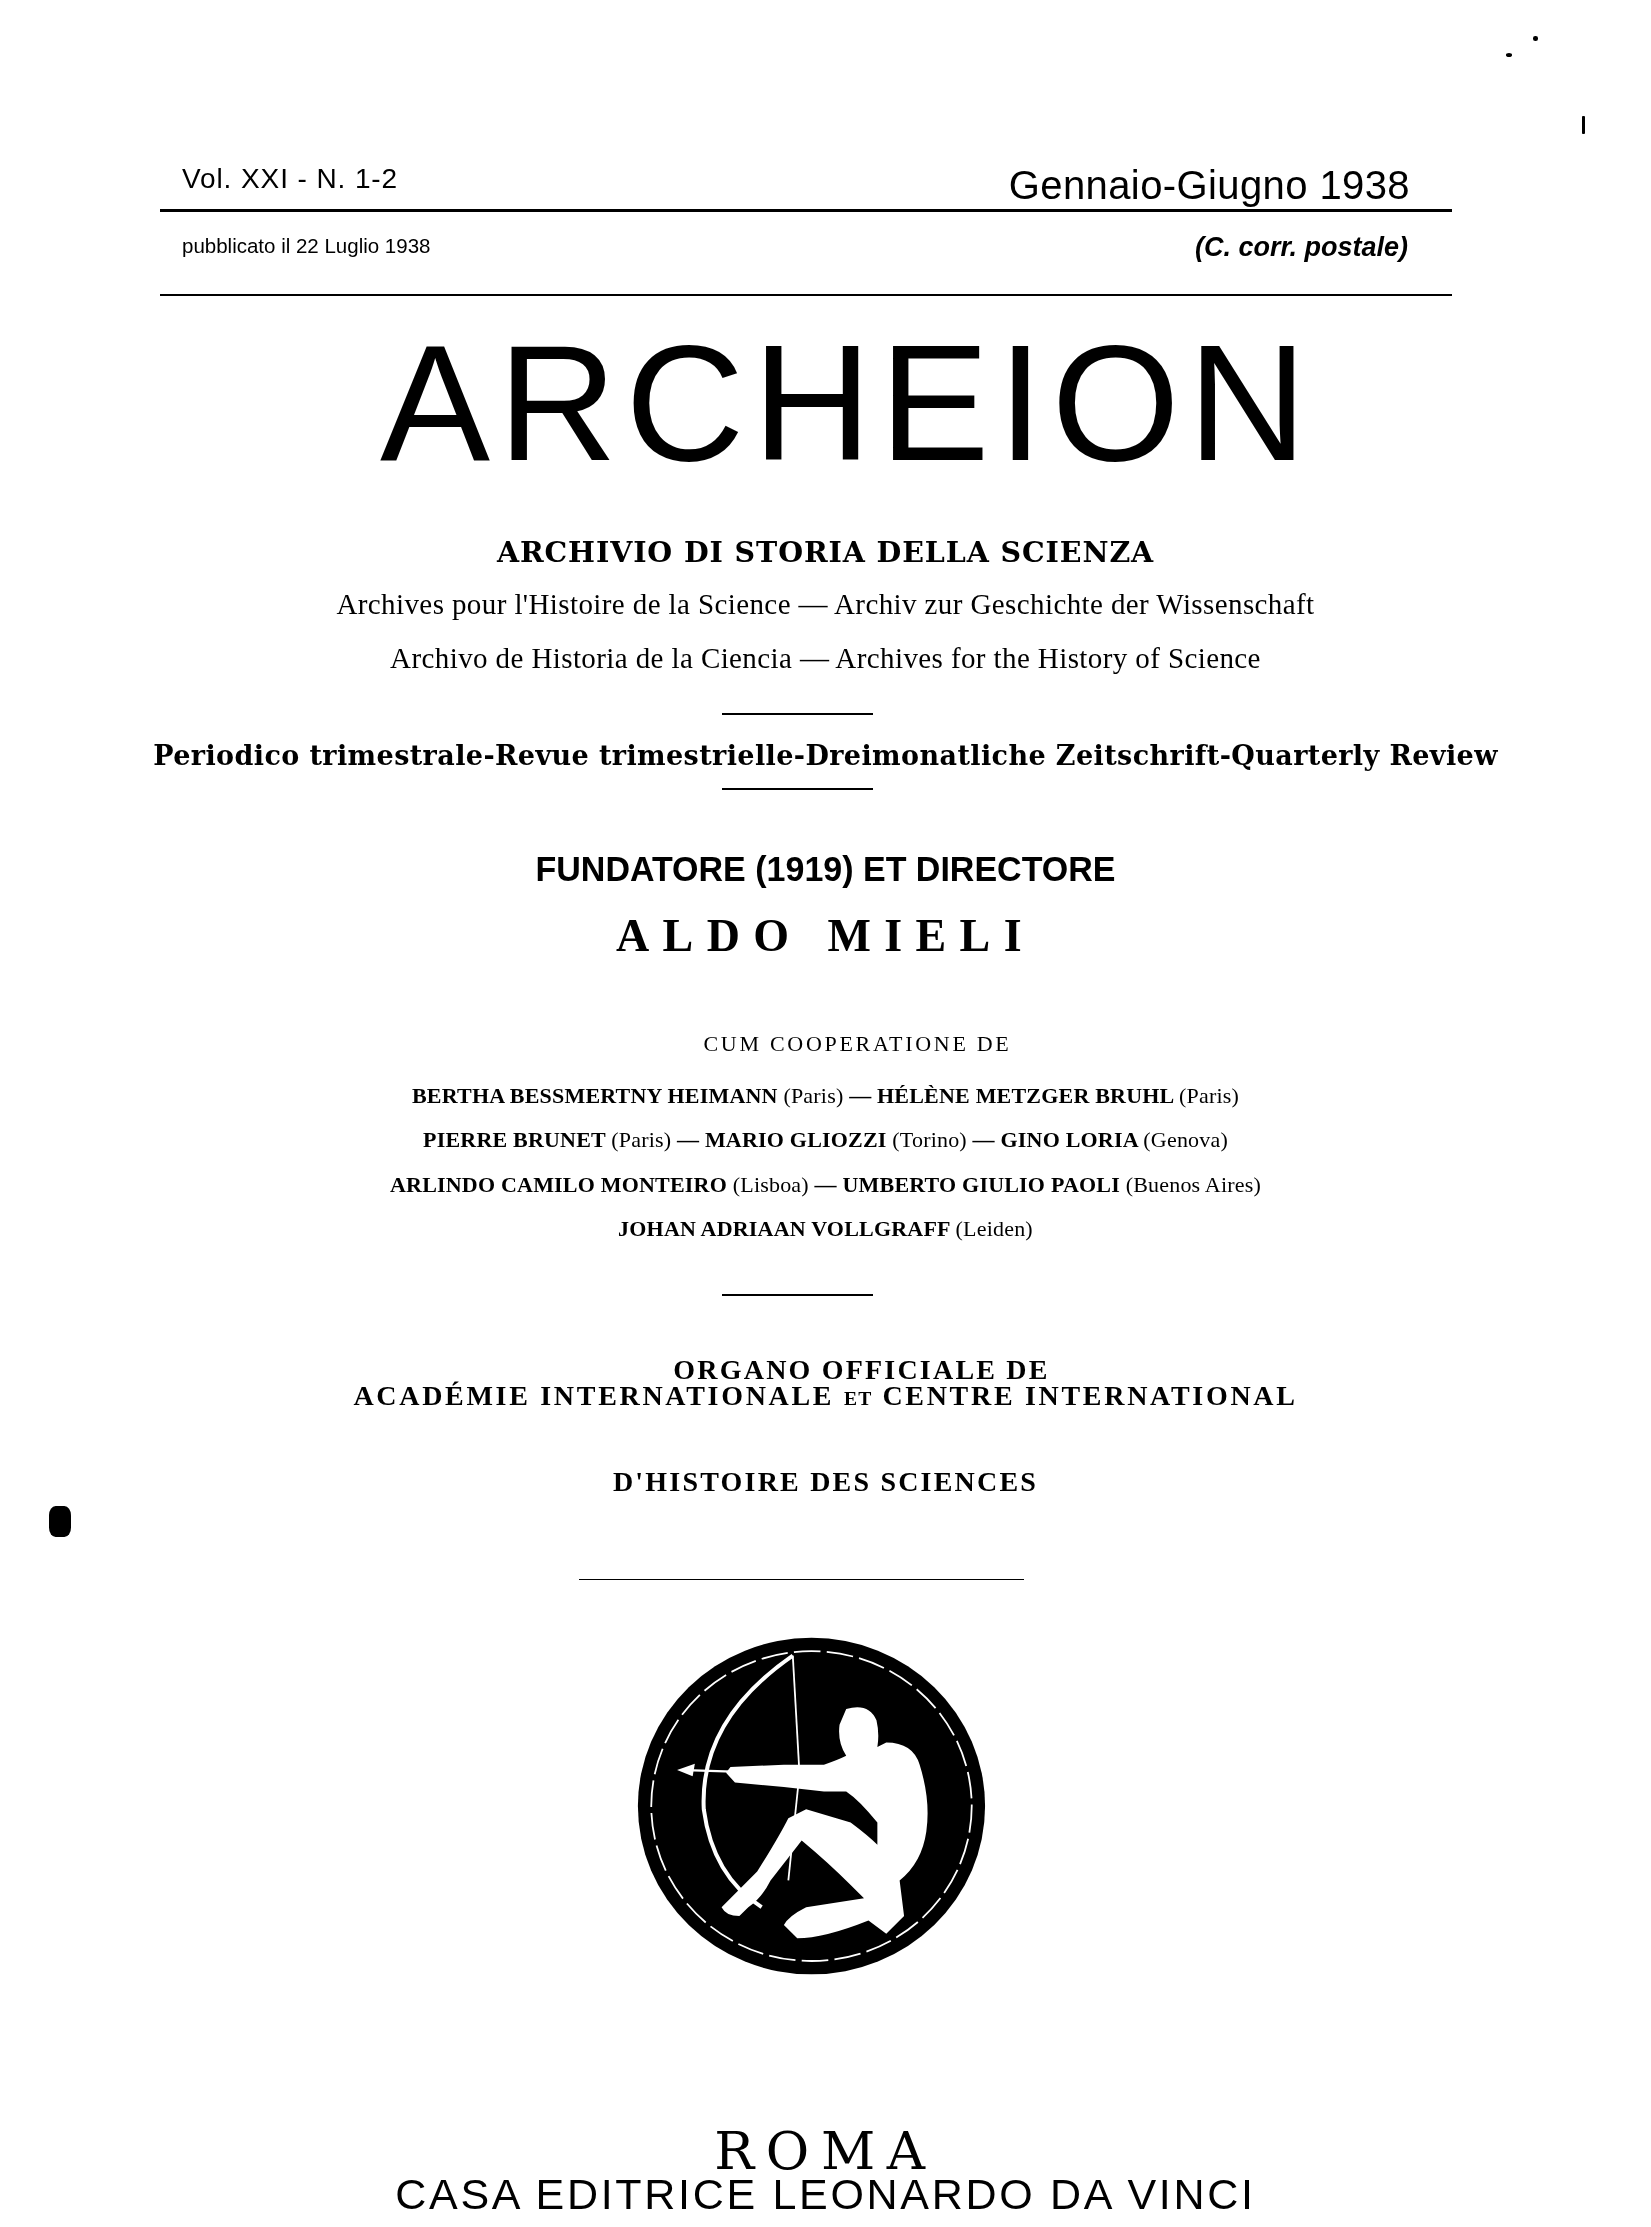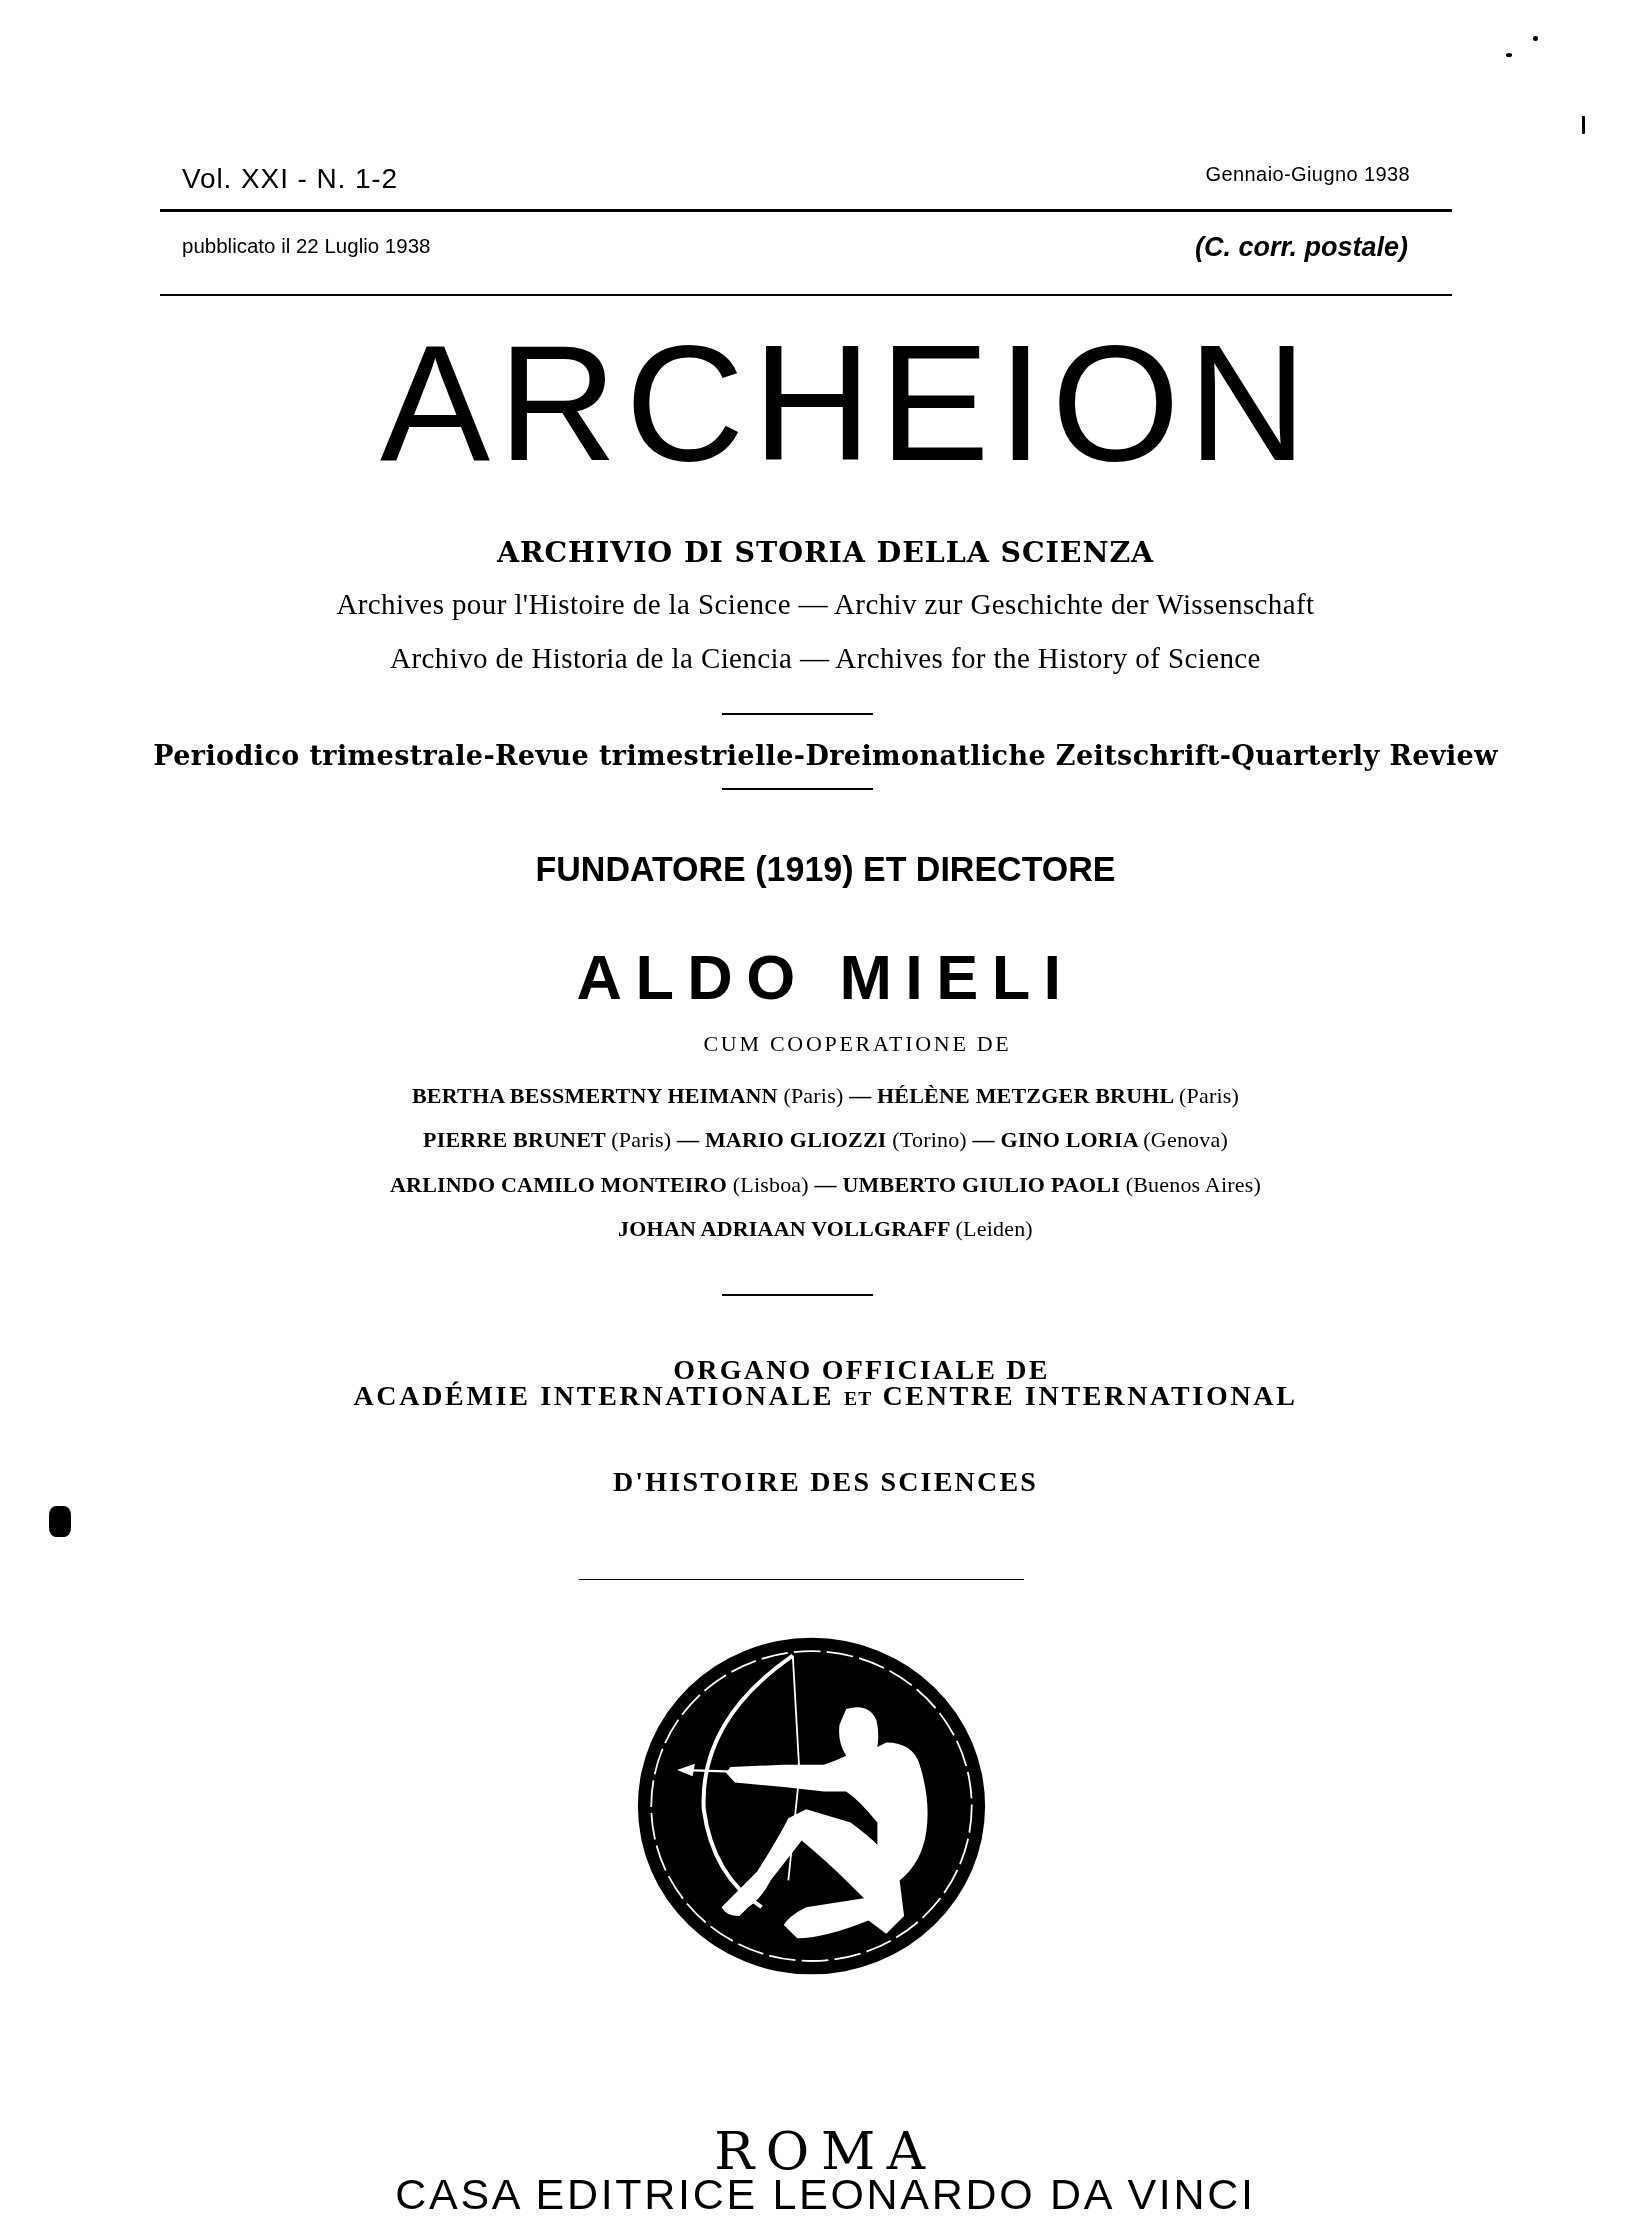--- a/index.html
+++ b/index.html
@@ -5,31 +5,31 @@
   html, body { margin:0; padding:0; background:#ffffff; }
   body { width:1651px; height:2473px; position:relative; overflow:hidden; color:#000; font-family:"Liberation Serif", serif; }
   .abs { position:absolute; }
   .center { position:absolute; left:0; width:1651px; text-align:center; white-space:nowrap; }
   .sans { font-family:"Liberation Sans", sans-serif;margin-left:22px; }
   .serif { font-family:"DejaVu Serif", serif; }
   .rule { position:absolute; background:#000; }
   .speck { position:absolute; background:#000; border-radius:50%; }
 
   #hdr-vol { left:160px; top:163px; font-size:28px; letter-spacing:0.9px; }
-  #hdr-date { right:241px; top:163px; font-size:20px; letter-spacing:0.4px; text-align:left; }
+  #hdr-date { right:241px; top:163px; font-size:40px; letter-spacing:0.4px; text-align:left; }
   #hdr-pub { left:160px; top:234px; font-size:20.5px; }
   #hdr-postal { right:243px; top:232px; font-size:27px; font-weight:bold; font-style:italic; }
 
   #title { top:321px; font-size:165px; letter-spacing:8px; font-weight:normal; line-height:1; }
   #subtitle { top:535px; font-size:28.5px; font-weight:bold; letter-spacing:0.9px; }
   .lang-line { font-size:29px; letter-spacing:0.4px; }
   #periodic { top:740px; font-size:27px; font-weight:bold; letter-spacing:0.4px; }
 
   #founder-label { top:849px; font-size:34px; font-weight:bold; font-family:"Liberation Sans", sans-serif; transform:scaleY(1.05); }
-  #founder-name { top:909px; font-size:63px; letter-spacing:13.4px; font-weight:bold; font-family:Liberation Sans, sans-serif;margin-top:32px; }
+  #founder-name { top:909px; font-size:46px; letter-spacing:13.4px; font-weight:bold; font-family:Liberation Serif, serif; }
   #coop-label { top:1031px; font-size:22px; letter-spacing:2.7px;padding-left:32px; }
   .coop-line { font-size:22px; font-weight:bold; letter-spacing:0.2px; }
   .coop-line .city { font-weight:normal; font-size:22px; }
 
   #organo { top:1354px; font-size:28px; letter-spacing:2.2px; font-weight:bold;padding-left:36px; }
   #academie { top:1380px; font-size:28px; letter-spacing:2.7px; font-weight:bold; }
   #academie .et { font-size:19.6px; letter-spacing:1.3px; }
   #histoire { top:1466px; font-size:28px; letter-spacing:2.2px; font-weight:bold; }
 
   #emblem { left:637px; top:1631px; width:365px; height:352px; }

